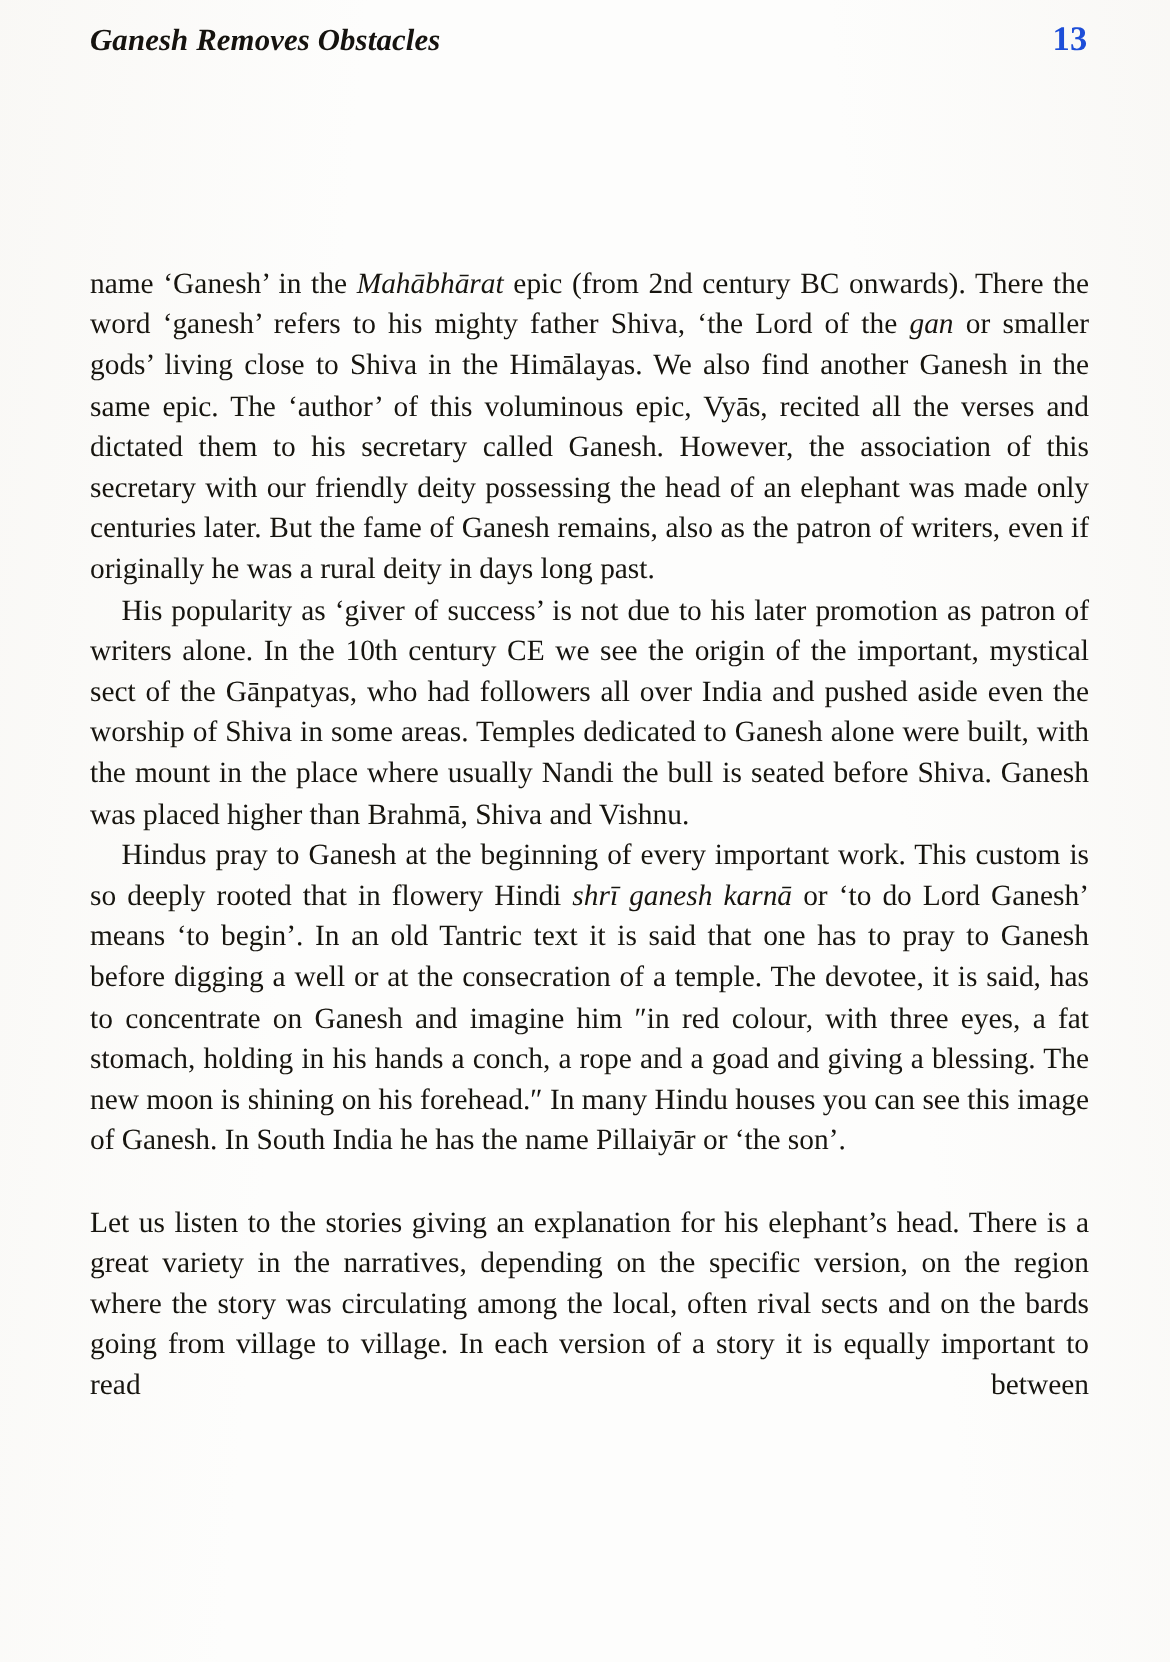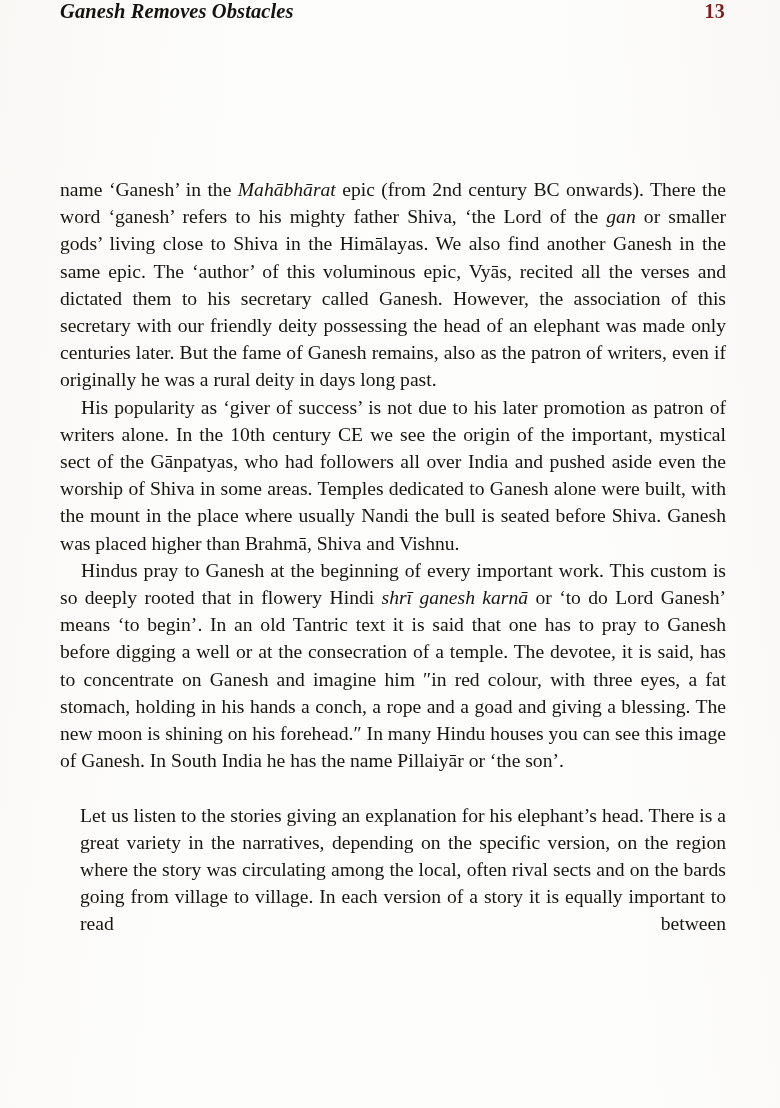--- a/index.html
+++ b/index.html
@@ -31,41 +31,41 @@
     z-index: 0;
   }
   .content {
     position: relative;
     z-index: 1;
   }
 
   
   .running-head {
     position: absolute;
-    top: 0;
+    top: 13px;
     left: 60px;
     width: 665px;
     height: 34px;
     display: flex;
     align-items: baseline;
     justify-content: space-between;
     gap: 48px;
   }
   .running-title {
     font-style: italic;
     font-weight: 700;
     font-size: 20.5px;
     letter-spacing: 0.1px;
     color: #15130f;
     white-space: nowrap;
   }
   .folio {
     font-weight: 700;
-    font-size: 20px;
-    color: #7f1d1d;
+    font-size: 23px;
+    color: #1d4ed8;
     letter-spacing: 0.2px;
   }
 
   
   .textblock {
     position: absolute;
     top: 93px;
     left: 60px;
     width: 666px;
     color: #17150f;
@@ -78,21 +78,20 @@
   }
   .para {
     margin: 0;
     text-indent: 0;
   }
   .para.indent {
     text-indent: 21px;
   }
   .para.gap-before {
     margin-top: 27.2px;
-    margin-left: 20px;
   }
   
   .para.justify-last {
     text-align-last: justify;
   }
   em {
     font-style: italic;
   }
   .clip {
     position: absolute;

